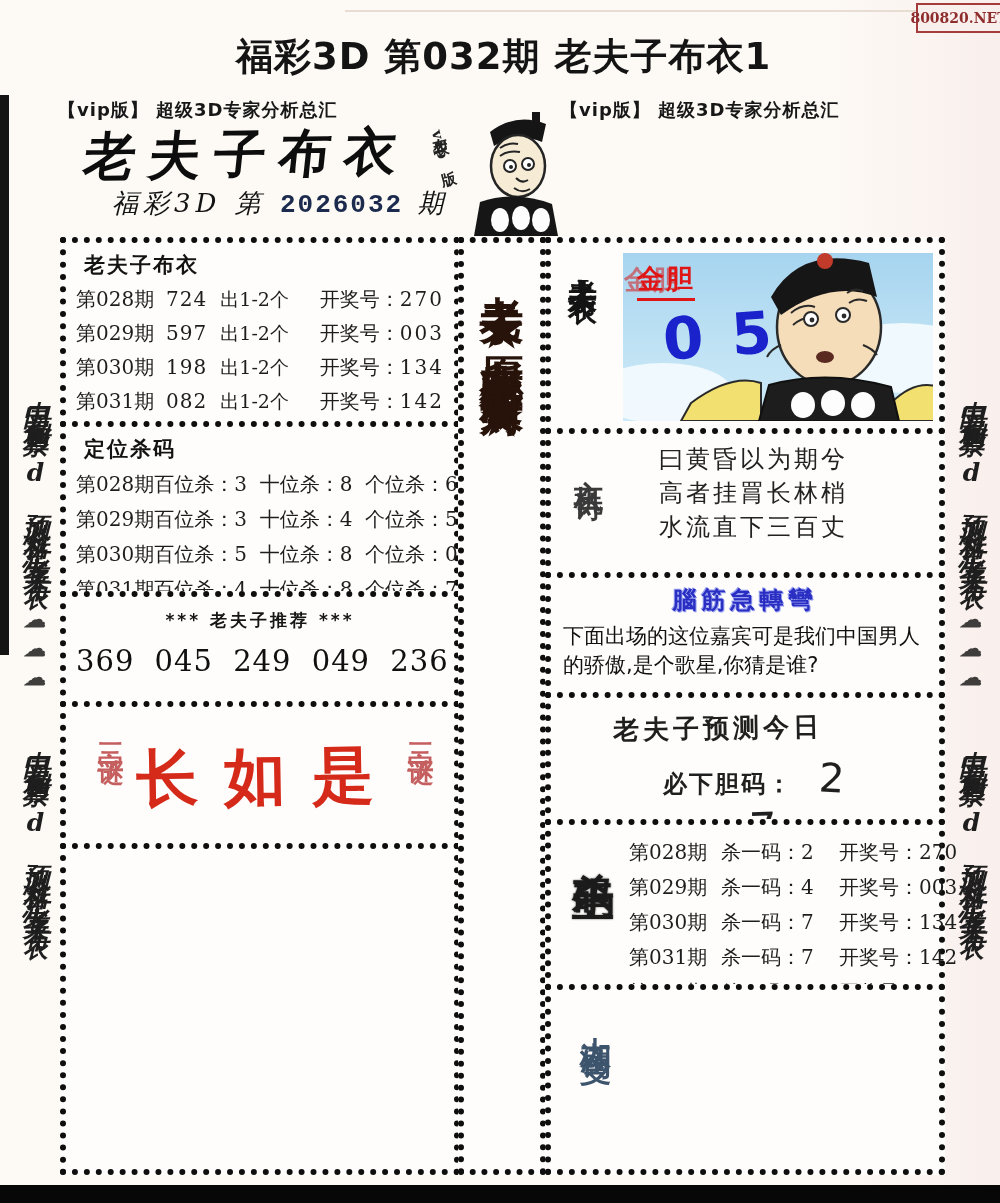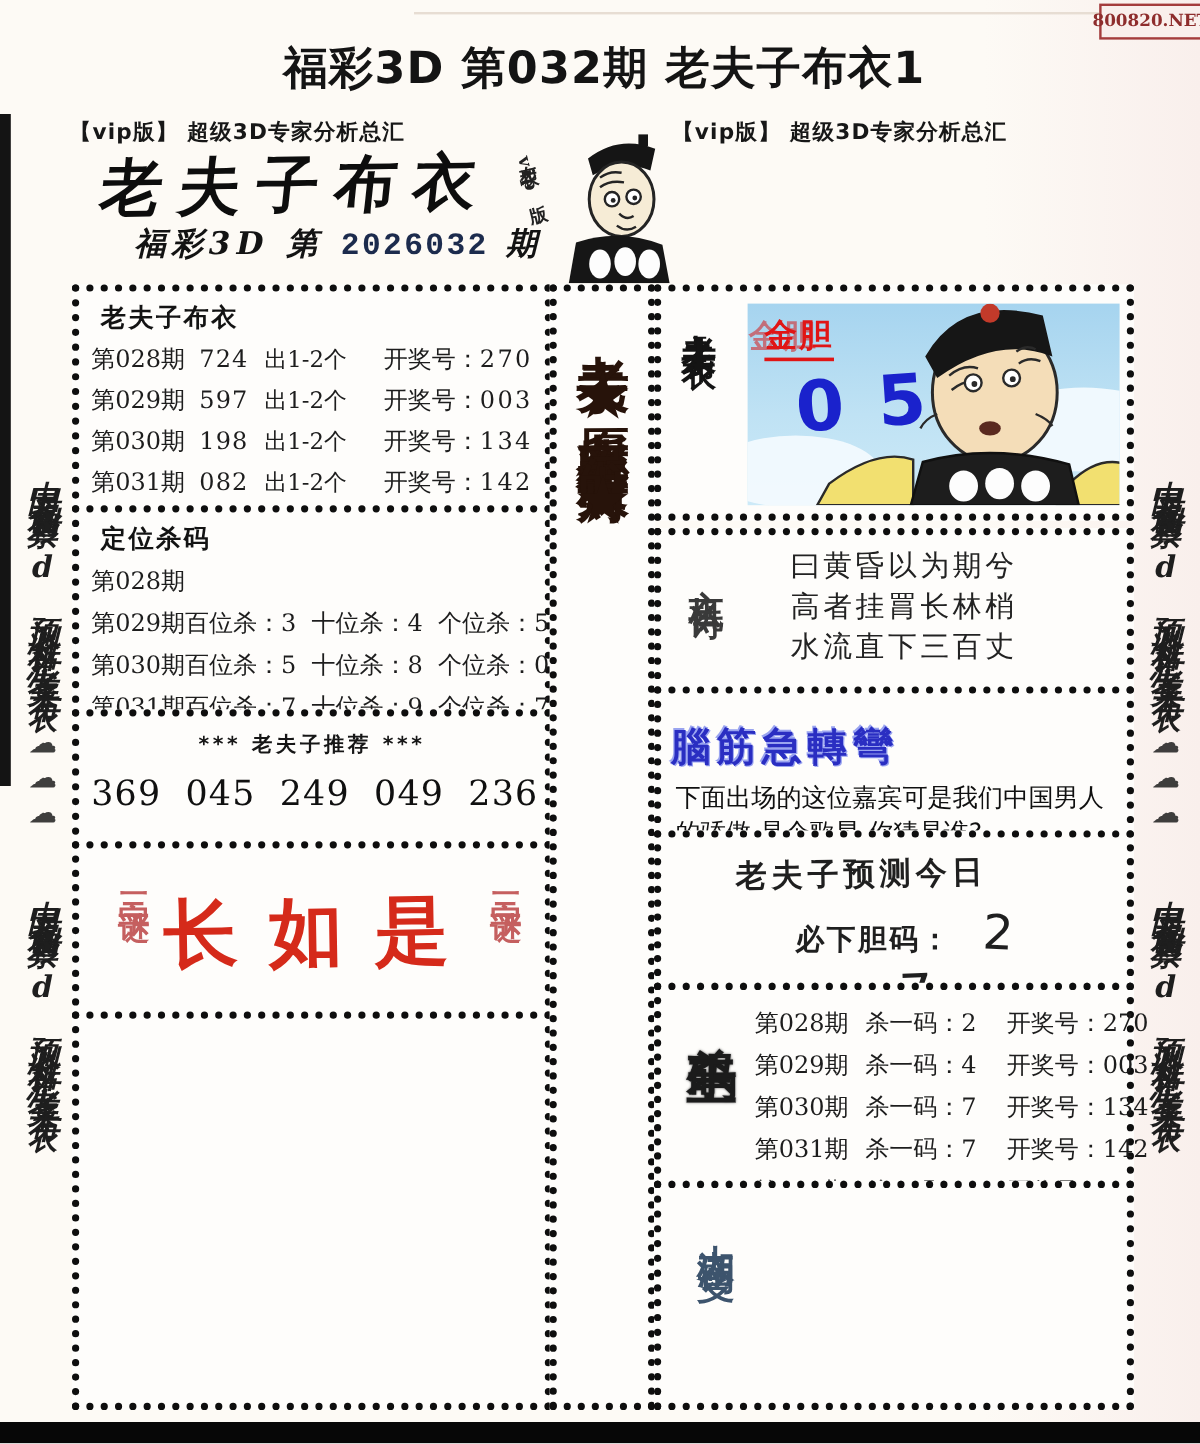--- a/index.html
+++ b/index.html
@@ -21,21 +21,21 @@
   }
   .left-bar{position:absolute;left:0;top:95px;width:9px;height:560px;background:#141414;}
   .bottom-bar{position:absolute;left:0;top:1185px;width:1000px;height:18px;background:#070707;}
   .hdr{position:absolute;top:98px;font-size:18px;font-weight:bold;color:#171717;letter-spacing:1px;white-space:nowrap;}
   .hdr.left{left:58px;} .hdr.right{left:560px;}
   .logo-callig{
     position:absolute;left:84px;top:120px;font-family:"DejaVu Serif",serif;font-size:52px;font-weight:bold;
     color:#0d0d0d;letter-spacing:13px;transform:skewX(-7deg) rotate(-1deg);white-space:nowrap;
   }
   .logo-sub{position:absolute;left:112px;top:186px;font-size:26px;white-space:nowrap;}
-  .logo-sub .brush{font-family:"DejaVu Serif",serif;font-weight:bold;font-style:italic;letter-spacing:5px;color:#131313;}
+  .logo-sub .brush{font-family:"DejaVu Serif",serif;font-weight:normal;font-style:italic;letter-spacing:5px;color:#131313;}
   .logo-sub .issue-num{font-family:Liberation Mono, monospace;font-weight:bold;color:#1c2b4d;letter-spacing:2px;padding:0 6px;}
   .mascot-wrap{position:absolute;left:428px;top:108px;width:150px;height:128px;}
   .mascot-caption{
     position:absolute;left:2px;top:18px;writing-mode:vertical-rl;text-orientation:mixed;
     font-family:"DejaVu Serif",serif;font-size:15px;font-weight:bold;color:#222;transform:rotate(-14deg);letter-spacing:2px;
   }
   .side-strip{
     position:absolute;top:122px;width:46px;height:1056px;overflow:hidden;
     writing-mode:vertical-rl;text-orientation:upright;
     font-family:"DejaVu Serif",serif;font-style:italic;font-weight:bold;
@@ -73,21 +73,21 @@
   }
   
   .box-mid{left:458px;top:237px;width:88px;height:938px;display:flex;justify-content:center;}
   .mid-banner{
     writing-mode:vertical-rl;text-orientation:upright;
     font-family:"DejaVu Serif",serif;font-weight:bold;font-size:44px;line-height:74px;
     color:#27130a;letter-spacing:4px;margin-top:18px;
   }
   
   .box-r1{left:545px;top:237px;width:400px;height:197px;}
-  .box-r2{left:545px;top:440px;width:400px;height:150px;text-decoration:underline;}
+  .box-r2{left:545px;top:428px;width:400px;height:150px;text-decoration:underline;}
   .box-r3{left:545px;top:572px;width:400px;height:126px;padding:4px 8px;}
   .box-r4{left:545px;top:692px;width:400px;height:133px;}
   .box-r5{left:545px;top:819px;width:400px;height:171px;}
   .box-r6{left:545px;top:984px;width:400px;height:191px;}
   .v-label{
     position:absolute;writing-mode:vertical-rl;text-orientation:upright;
     font-family:"DejaVu Serif",serif;font-weight:bold;color:#141414;
   }
   .r1-label{left:12px;top:12px;font-size:29px;letter-spacing:4px;}
   .golden-img{
@@ -100,21 +100,21 @@
     border-bottom:3px solid #e01515;padding-bottom:1px;letter-spacing:2px;
     text-shadow:-13px 1px 0 rgba(214,26,26,.55);
   }
   .golden-digits{
     position:absolute;left:40px;top:48px;font-size:58px;font-weight:bold;color:#1a22cc;
     letter-spacing:28px;transform:rotate(-4deg);font-family:"DejaVu Sans",sans-serif;
   }
   .r2-label{left:18px;top:22px;font-size:29px;color:#3a3a3a;letter-spacing:6px;}
   .poem{position:absolute;left:108px;top:8px;font-family:"DejaVu Serif",serif;font-size:24px;color:#222;line-height:34px;letter-spacing:3px;}
   .teaser-title{
-    text-align:left;font-size:33px;font-weight:bold;color:#2a2ec2;letter-spacing:5px;margin-top:18px;
+    text-align:center;font-size:24px;font-weight:bold;color:#2a2ec2;letter-spacing:5px;margin-top:2px;
     text-shadow:1px 1px 0 #9aa4f0,-1px -1px 0 #9aa4f0;
   }
   .teaser-text{font-size:21px;color:#101010;line-height:29px;margin-top:6px;padding:0 4px;}
   .forecast-title{margin:12px 0 0 62px;font-size:26px;font-weight:bold;color:#1f1f1f;letter-spacing:4px;transform:rotate(-1deg);}
   .forecast-line{display:flex;align-items:baseline;font-weight:bold;color:#1f1f1f;}
   .forecast-line.dan{margin:10px 0 0 112px;font-size:24px;letter-spacing:2px;}
   .forecast-line.kill{margin:2px 0 0 72px;font-size:24px;letter-spacing:2px;}
   .handwrite{font-family:"DejaVu Sans",sans-serif;font-weight:normal;}
   .hw-dan{font-size:40px;margin-left:26px;transform:rotate(3deg);}
   .hw-kill{font-size:44px;margin-left:22px;transform:rotate(-2deg);}
@@ -212,32 +212,33 @@
       <span class="note">出1-2个</span>
       <span class="res-label">开奖号：</span>
       <span class="res"></span>
     </div>
   </div>
 
   <div class="dotted-box box-kill">
     <div class="sec-title">定位杀码</div>
     <div class="krow">
       <span class="issue">第028期</span>
+      <span>百位杀：3  十位杀：8  个位杀：6</span>
     </div>
     <div class="krow">
       <span class="issue">第029期</span>
       <span>百位杀：3  十位杀：4  个位杀：5</span>
     </div>
     <div class="krow">
       <span class="issue">第030期</span>
       <span>百位杀：5  十位杀：8  个位杀：0</span>
     </div>
     <div class="krow">
       <span class="issue">第031期</span>
-      <span>百位杀：7  十位杀：9  个位杀：7</span>
+      <span>百位杀：4  十位杀：8  个位杀：7</span>
     </div>
     <div class="krow">
       <span class="issue">第032期</span>
       <span>百位杀：9  十位杀：7  个位杀：4</span>
     </div>
   </div>
 
   <div class="dotted-box box-rec">
     <div class="rec-title">*** 老夫子推荐 ***</div>
     <div class="rec-nums">369 045 249 049 236 458 017</div>

